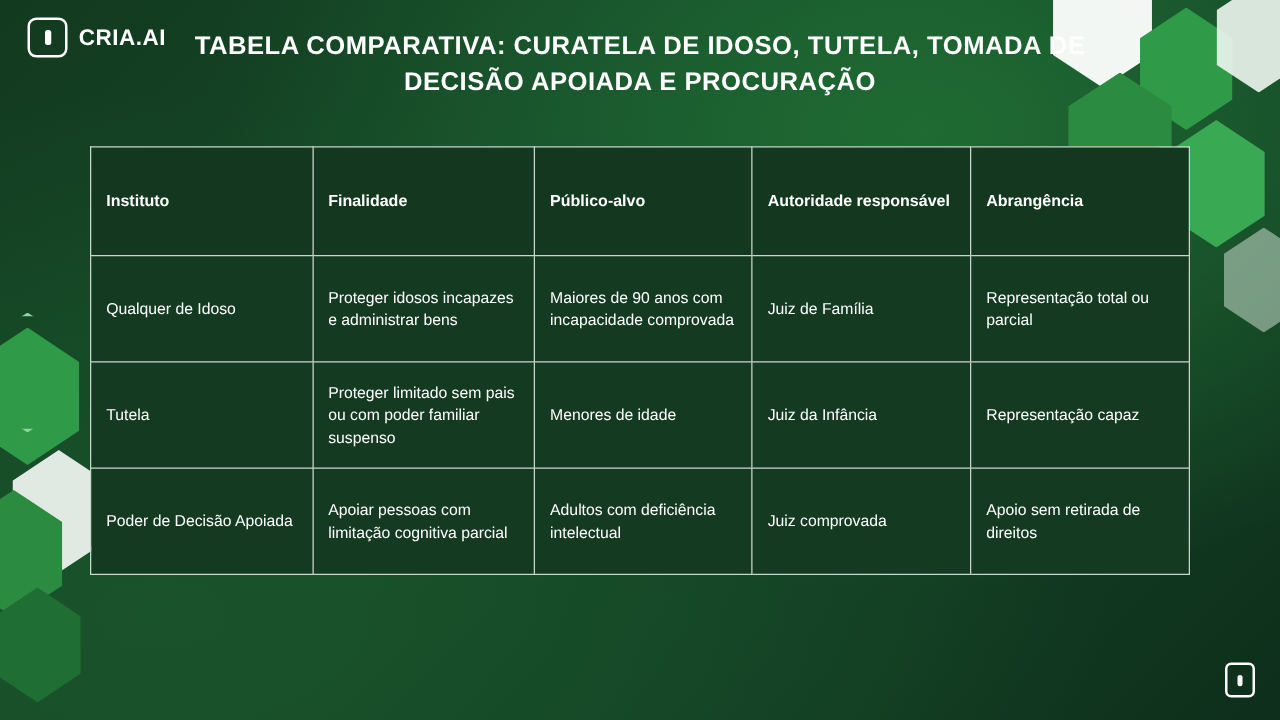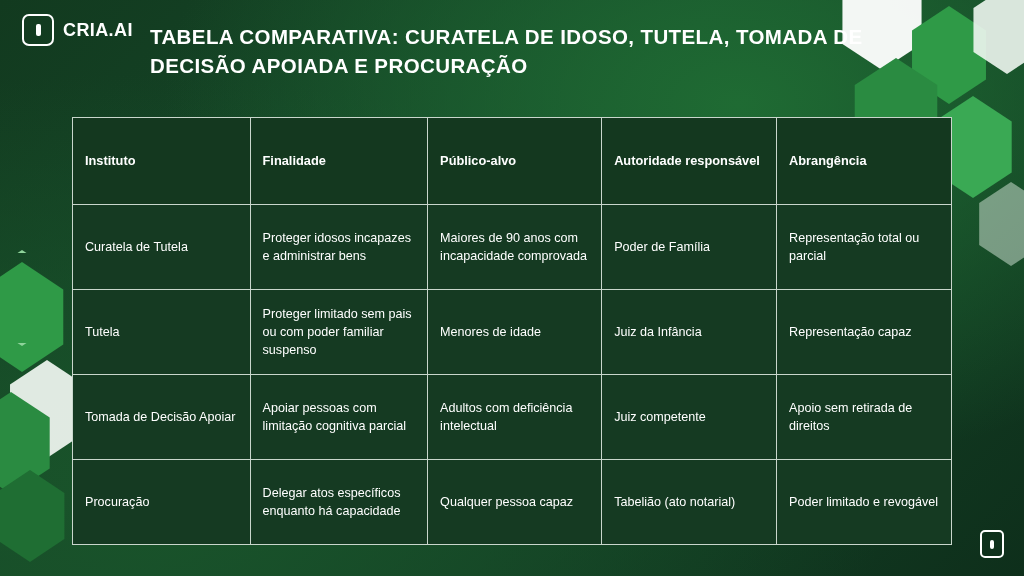--- a/index.html
+++ b/index.html
@@ -60,20 +60,21 @@
     font-size: 18px;
     font-weight: bold;
     letter-spacing: 0.4px;
   }
 
   .title {
     position: absolute;
     left: 150px;
     right: 150px;
     top: 22px;
+    text-align: center;
     color: #ffffff;
     font-size: 20.5px;
     font-weight: bold;
     line-height: 1.42;
     letter-spacing: 0.4px;
     text-transform: uppercase;
   }
 
   
   .table-wrap {
@@ -180,46 +181,39 @@
         <tr>
           <th>Instituto</th>
           <th>Finalidade</th>
           <th>Público-alvo</th>
           <th>Autoridade responsável</th>
           <th>Abrangência</th>
         </tr>
       </thead>
       <tbody>
         <tr>
-          <td>Curatela de Tutela</td>
+          <td>Qualquer de Idoso</td>
           <td>Proteger idosos incapazes e administrar bens</td>
           <td>Maiores de 90 anos com incapacidade comprovada</td>
-          <td>Poder de Família</td>
+          <td>Juiz de Família</td>
           <td>Representação total ou parcial</td>
         </tr>
         <tr>
           <td>Tutela</td>
           <td>Proteger limitado sem pais ou com poder familiar suspenso</td>
           <td>Menores de idade</td>
           <td>Juiz da Infância</td>
           <td>Representação capaz</td>
         </tr>
         <tr>
-          <td>Tomada de Decisão Apoiar</td>
+          <td>Poder de Decisão Apoiada</td>
           <td>Apoiar pessoas com limitação cognitiva parcial</td>
           <td>Adultos com deficiência intelectual</td>
-          <td>Juiz competente</td>
+          <td>Juiz comprovada</td>
           <td>Apoio sem retirada de direitos</td>
-        </tr>
-        <tr>
-          <td>Procuração</td>
-          <td>Delegar atos específicos enquanto há capacidade</td>
-          <td>Qualquer pessoa capaz</td>
-          <td>Tabelião (ato notarial)</td>
-          <td>Poder limitado e revogável</td>
         </tr>
       </tbody>
     </table>
   </div>
 
   <div class="corner-mark">
       <span></span>
     </div>
 
 </div>

